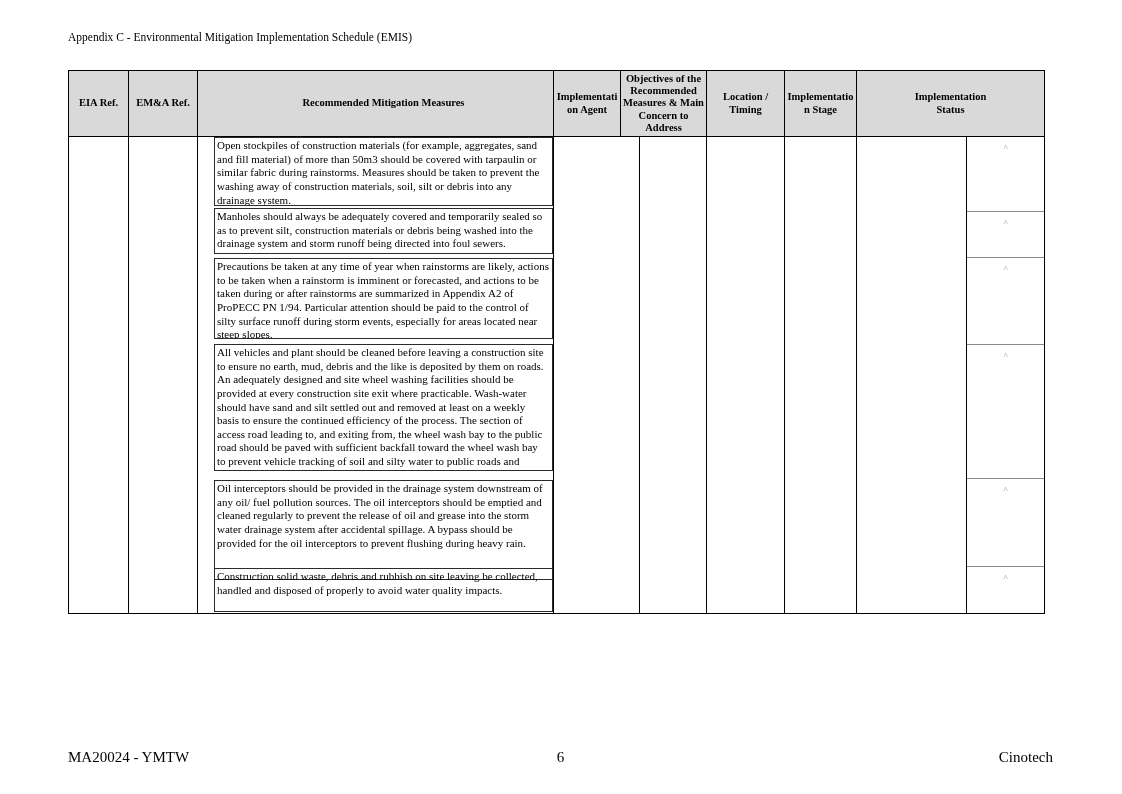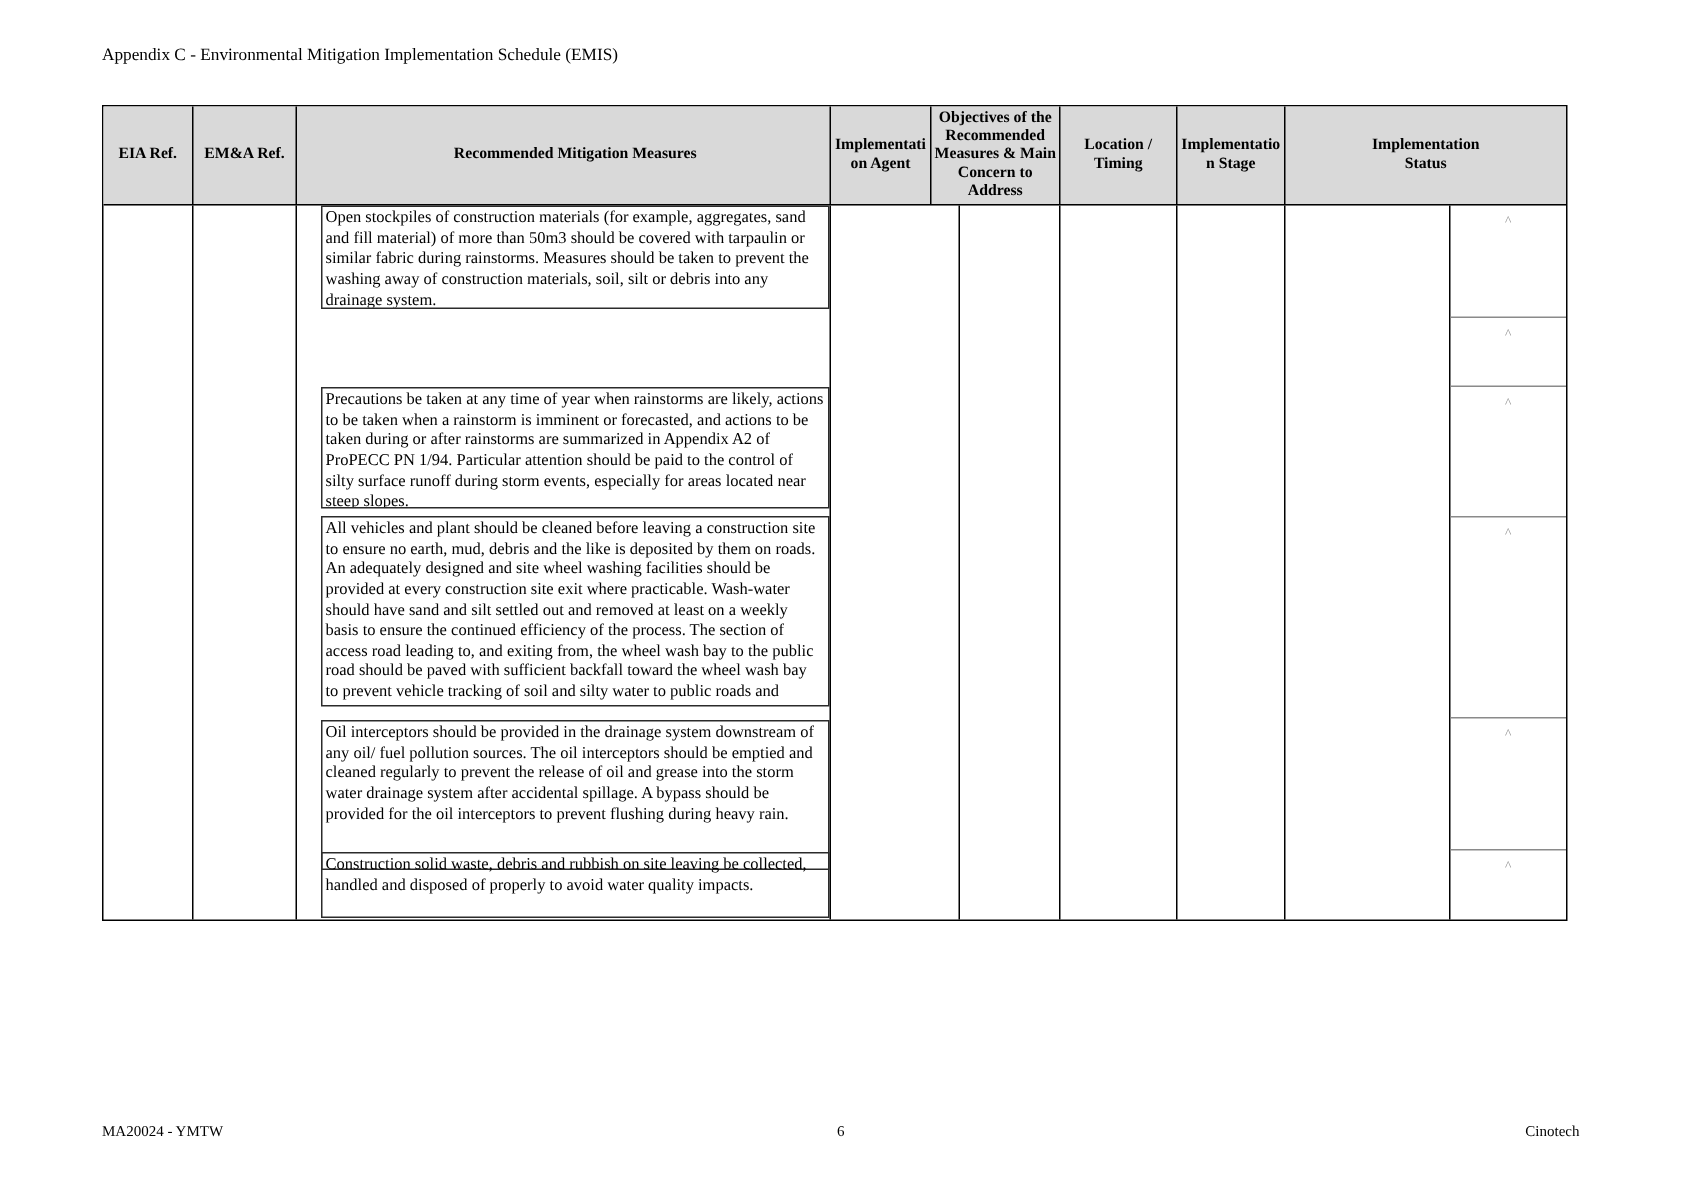--- a/index.html
+++ b/index.html
@@ -114,21 +114,21 @@
   .s2{top:121px;height:87px;}
   .s3{top:208px;height:134px;}
   .s4{top:342px;height:88px;}
   .s5{top:430px;height:46px;border-bottom:none;}
   
   .footer{
     position:absolute;
     left:68px;
     right:69px;
     top:749px;
-    font-size:10px;
+    font-size:15px;
     display:flex;
     align-items:baseline;
   }
   .footer .f-left{flex:1;text-align:left;}
   .footer .f-center{flex:1;text-align:center;}
   .footer .f-right{flex:1;text-align:right;}
 </style>
 </head>
 <body>
 
@@ -156,20 +156,21 @@
       <div class="th c8">Implementation
 Status</div>
     </div>
 
     <div class="tbody">
       <div class="col c0"></div>
       <div class="col c1"></div>
 
       <div class="col c2">
         <div class="measure-box m0">Open stockpiles of construction materials (for example, aggregates, sand and fill material) of more than 50m3 should be covered with tarpaulin or similar fabric during rainstorms.  Measures should be taken to prevent the washing away of construction materials, soil, silt or debris into any drainage system.</div>
+        <div class="measure-box m1">Manholes should always be adequately covered and temporarily sealed so as to prevent silt, construction materials or debris being washed into the drainage system and storm runoff being directed into foul sewers.</div>
         <div class="measure-box m2">Precautions be taken at any time of year when rainstorms are likely, actions to be taken when a rainstorm is imminent or forecasted, and actions to be taken during or after rainstorms are summarized in Appendix A2 of ProPECC PN 1/94.  Particular attention should be paid to the control of silty surface runoff during storm events, especially for areas located near steep slopes.</div>
         <div class="measure-box m3">All vehicles and plant should be cleaned before leaving a construction site to ensure no earth, mud, debris and the like is deposited by them on roads.  An adequately designed and site wheel washing facilities should be provided at every construction site exit where practicable.  Wash-water should have sand and silt settled out and removed at least on a weekly basis to ensure the continued efficiency of the process.  The section of access road leading to, and exiting from, the wheel wash bay to the public road should be paved with sufficient backfall toward the wheel wash bay to prevent vehicle tracking of soil and silty water to public roads and drains.</div>
         <div class="measure-box m4">Oil interceptors should be provided in the drainage system downstream of any oil/ fuel pollution sources.  The oil interceptors should be emptied and cleaned regularly to prevent the release of oil and grease into the storm water drainage system after accidental spillage.  A bypass should be provided for the oil interceptors to prevent flushing during heavy rain.</div>
         <div class="measure-box m5">Construction solid waste, debris and rubbish on site leaving be collected, handled and disposed of properly to avoid water quality impacts.</div>
       </div>
 
       <div class="col c3"></div>
       <div class="col c4"></div>
       <div class="col c5"></div>
       <div class="col c6"></div>

